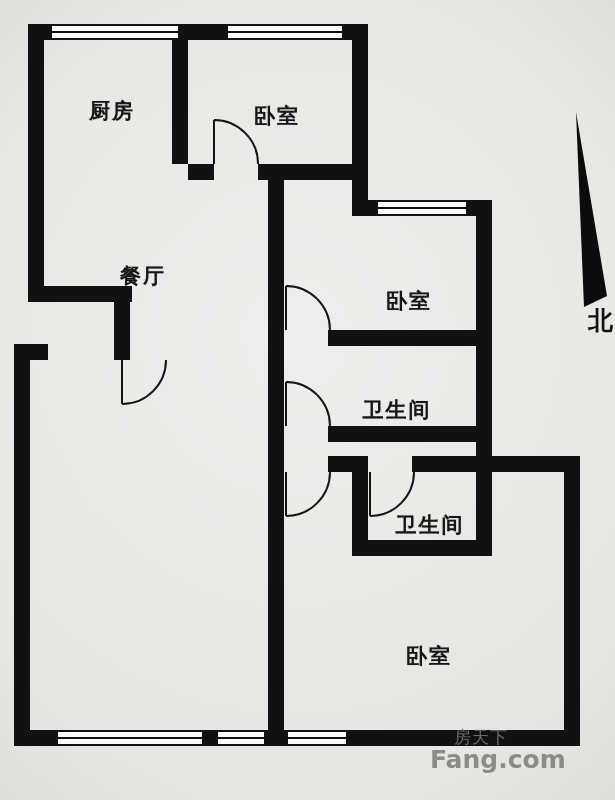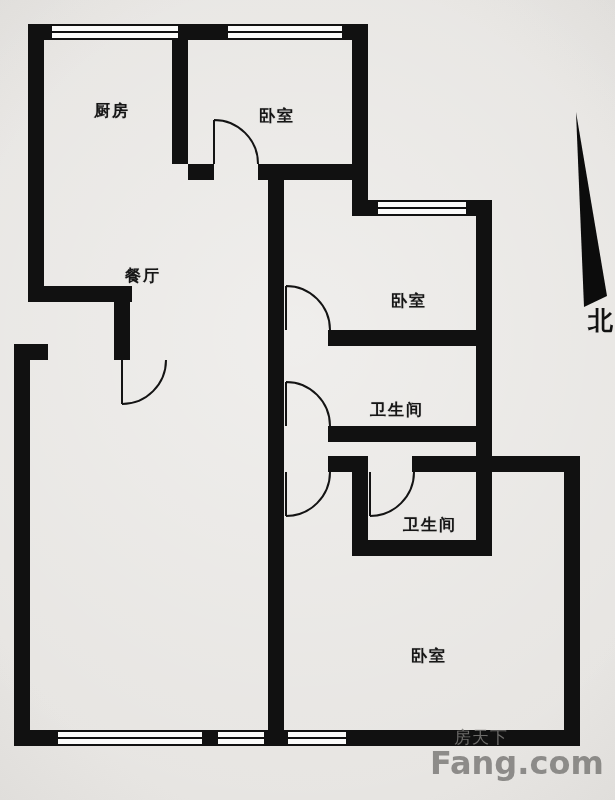--- a/index.html
+++ b/index.html
@@ -16,35 +16,35 @@
   .win{
     position:absolute;height:16px;box-sizing:border-box;
     background:#fbfbfa;border:2px solid #111;
   }
   .win::after{
     content:"";position:absolute;left:0;right:0;top:50%;
     height:2px;margin-top:-1px;background:#111;
   }
   .room-label{
     position:absolute;transform:translate(-50%,-50%);
-    font-size:16px;font-weight:700;color:#161616;
+    font-size:21px;font-weight:700;color:#161616;
     letter-spacing:2px;white-space:nowrap;
     text-shadow:0 0 1px rgba(40,40,40,0.35);
   }
   .doors{position:absolute;left:0;top:0;pointer-events:none;}
   .north-label{
     position:absolute;left:588px;top:304px;
     font-size:25px;font-weight:700;color:#121212;
   }
   .watermark{
     position:absolute;left:430px;top:729px;width:185px;
     color:rgba(125,123,121,0.85);line-height:1;
   }
   .watermark .cn{display:block;margin-left:24px;font-size:17px;letter-spacing:1px;}
-  .watermark .brand{display:block;font-size:32px;font-weight:700;letter-spacing:0px;margin-top:1px;}
+  .watermark .brand{display:block;font-size:25px;font-weight:700;letter-spacing:0px;margin-top:1px;}
 </style>
 </head>
 <body>
 
 <div class="photo">
 
   <div class="wall" style="left:28px;top:24px;width:340px;height:16px;"></div>
   <div class="wall" style="left:28px;top:24px;width:16px;height:278px;"></div>
   <div class="wall" style="left:172px;top:24px;width:16px;height:140px;"></div>
   <div class="wall" style="left:188px;top:164px;width:26px;height:16px;"></div>

